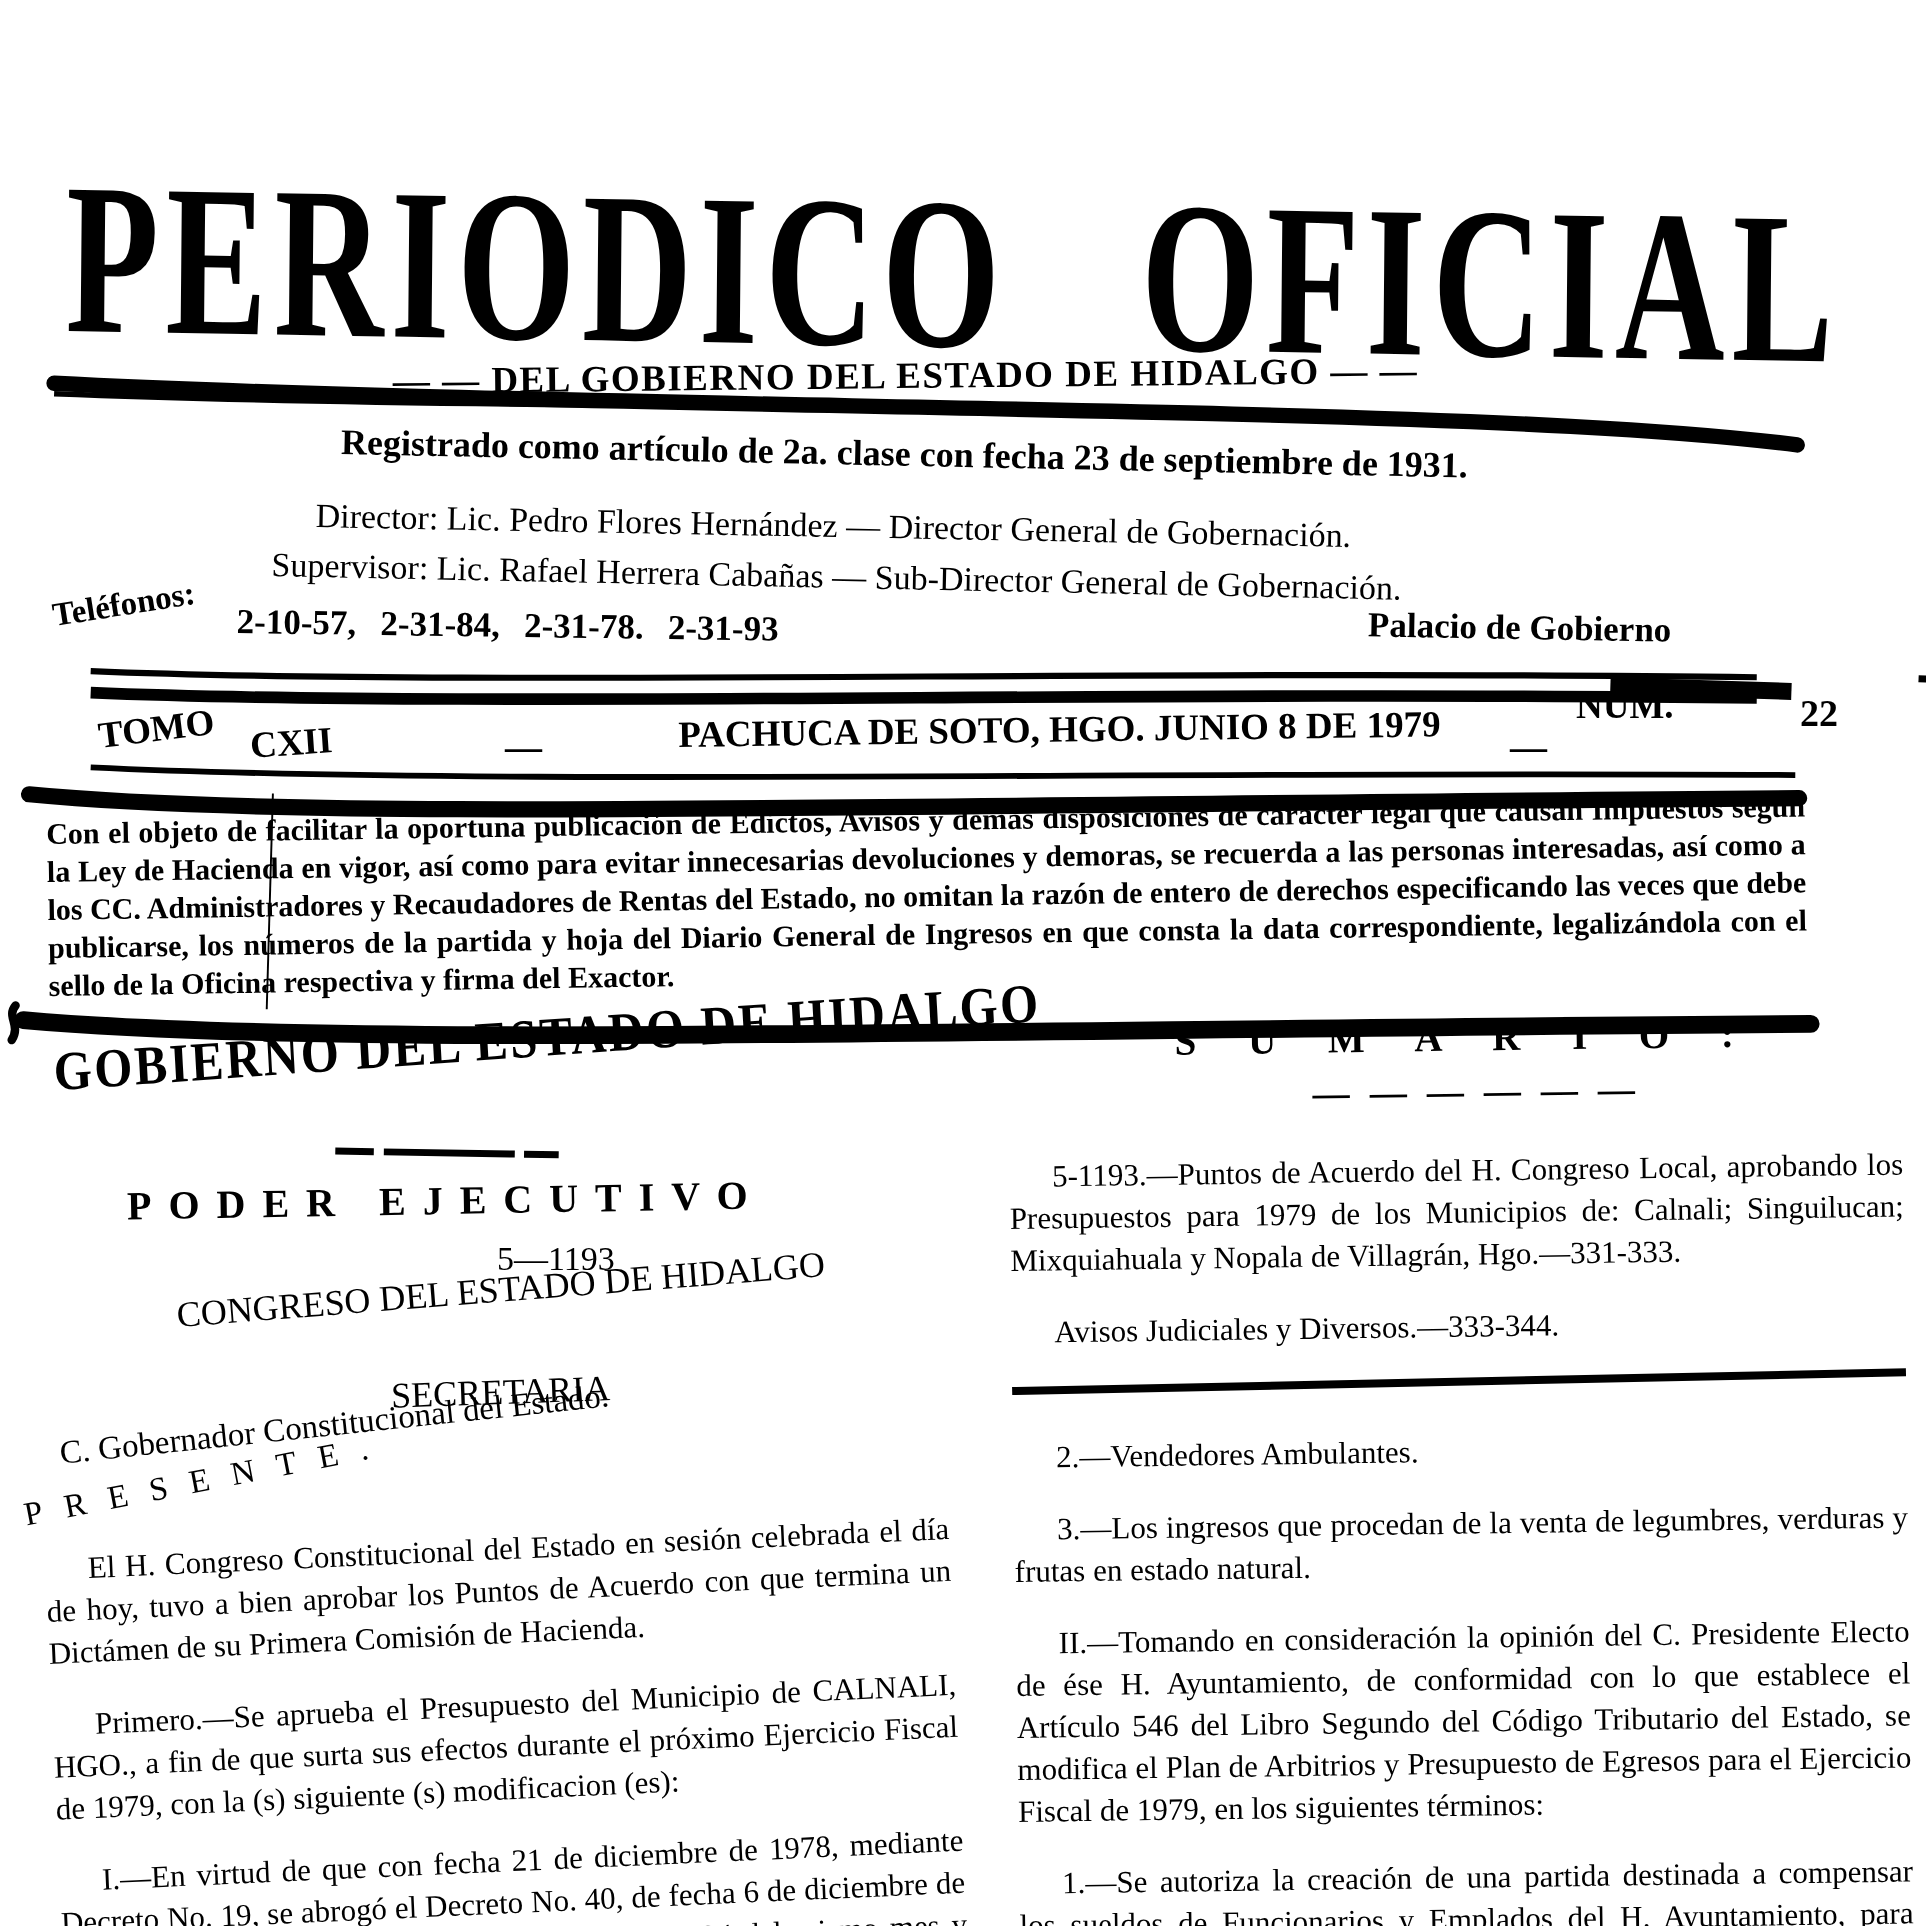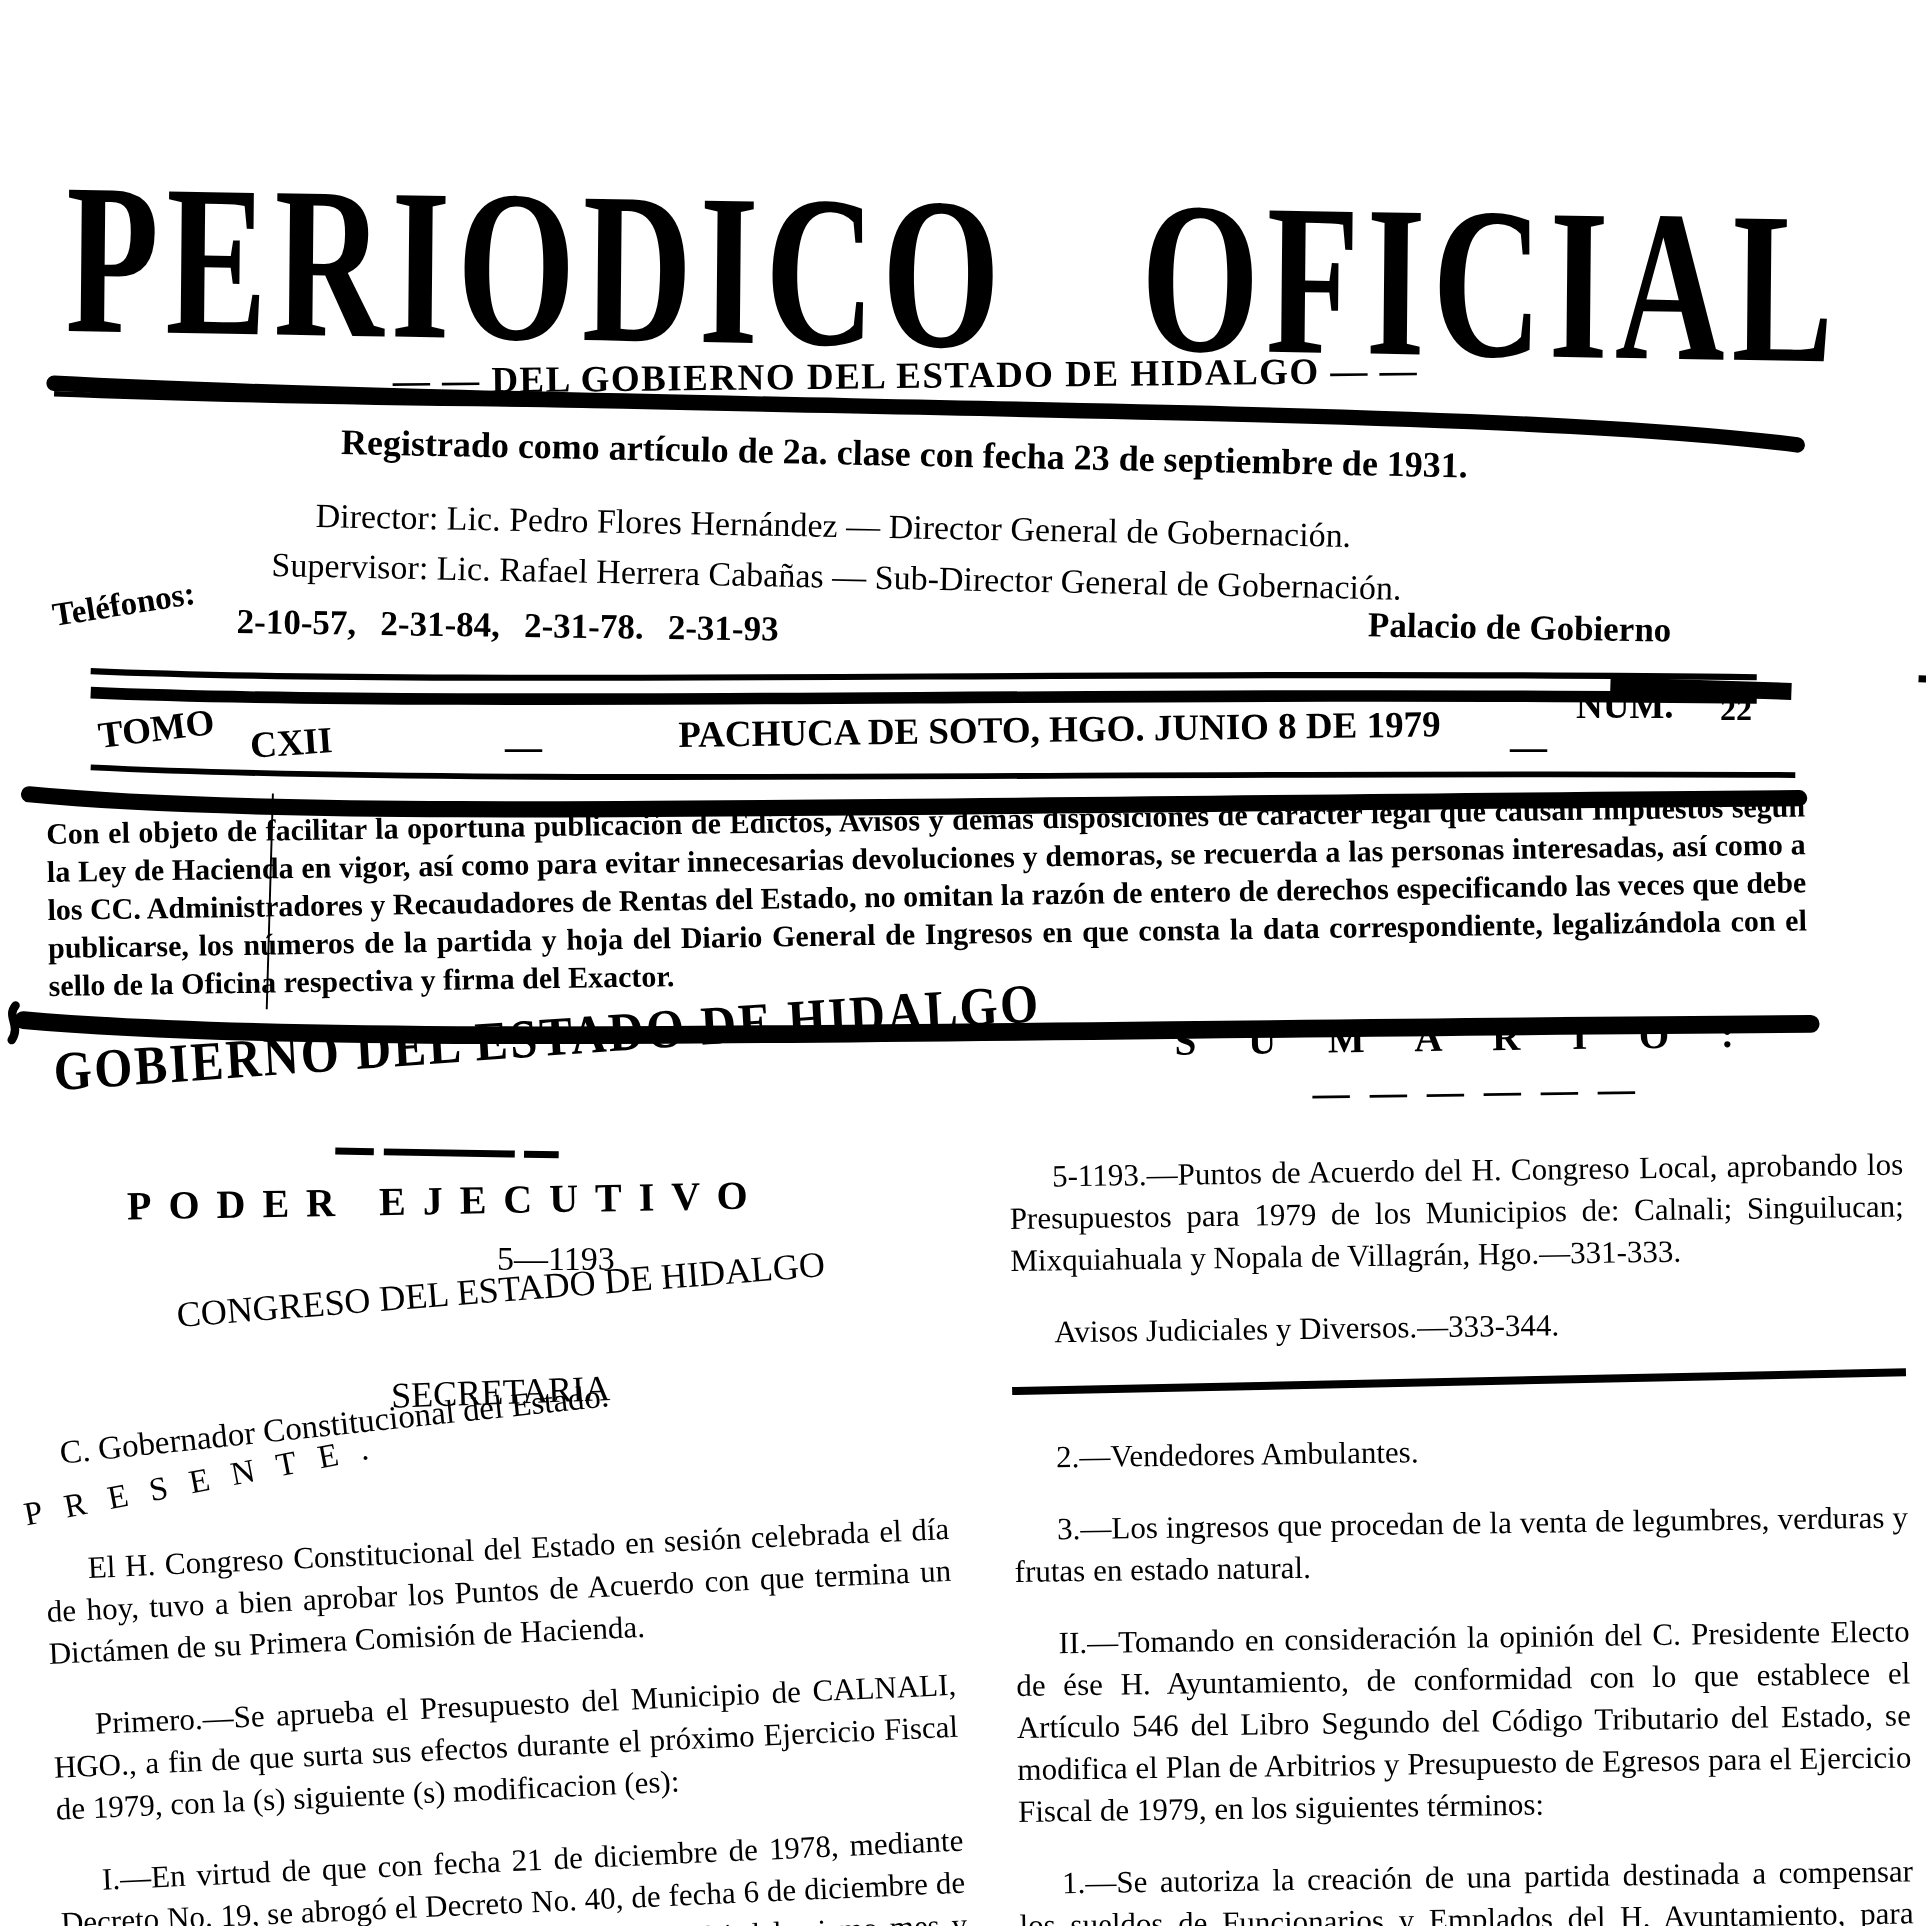--- a/index.html
+++ b/index.html
@@ -35,21 +35,21 @@
   #phones-label{top:586px;left:52px;font-size:33px;font-weight:bold;transform:rotate(-9deg);}
   #phones-numbers{top:602px;left:237px;font-size:35px;font-weight:bold;word-spacing:15.4px;transform:rotate(0.8deg);transform-origin:left top;}
   #palace-label{top:608px;left:1368px;font-size:35px;font-weight:bold;transform:rotate(1deg);}
   
   .issue{font-size:37px;font-weight:bold;}
   #tome-label{top:707px;left:98px;transform:rotate(-7deg);}
   #tome-value{top:721px;left:250px;transform:rotate(-4deg);}
   #issue-dash-1{top:726px;left:505px;}
   #place-date{top:713px;left:678px;transform:rotate(-0.8deg);transform-origin:left top;}
   #num-label{top:684px;left:1576px;}
-  #num-value{top:691px;left:1720px;font-size:32px;}
+  #num-value{top:691px;left:1800px;font-size:38px;}
   
   #notice-text{
     position:absolute;top:815px;left:46px;width:1759px;
     font-size:30px;line-height:38px;font-weight:bold;
     text-align:justify;white-space:normal;
     transform:rotate(-0.9deg);transform-origin:left top;
   }
   
   #gov-heading{
     top:1040px;left:52px;font-size:49px;font-weight:bold;letter-spacing:2.3px;

